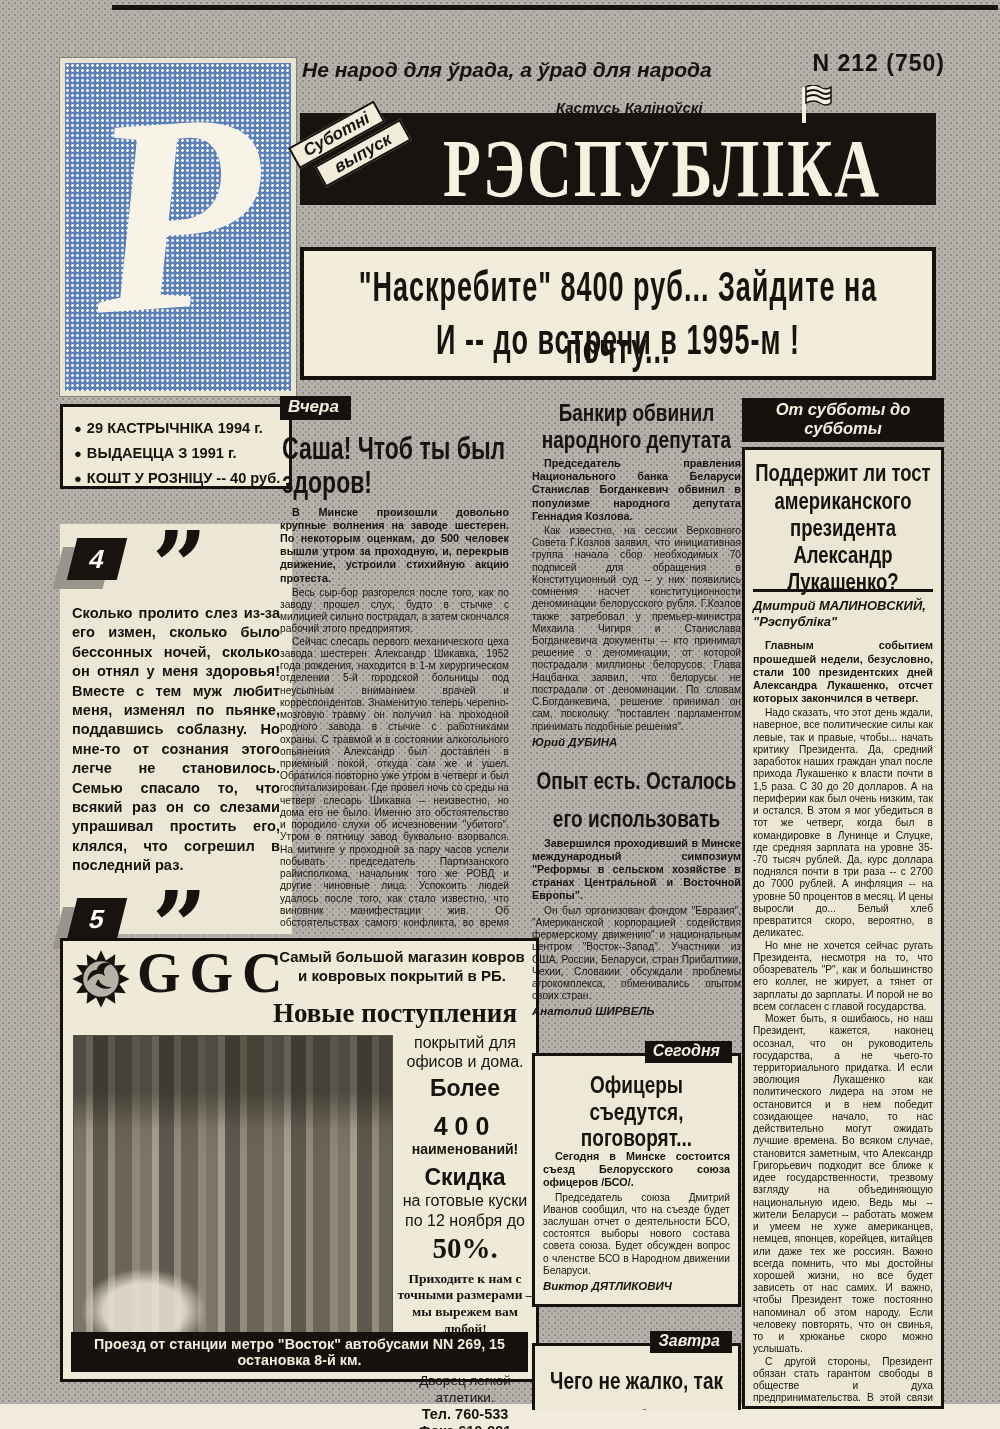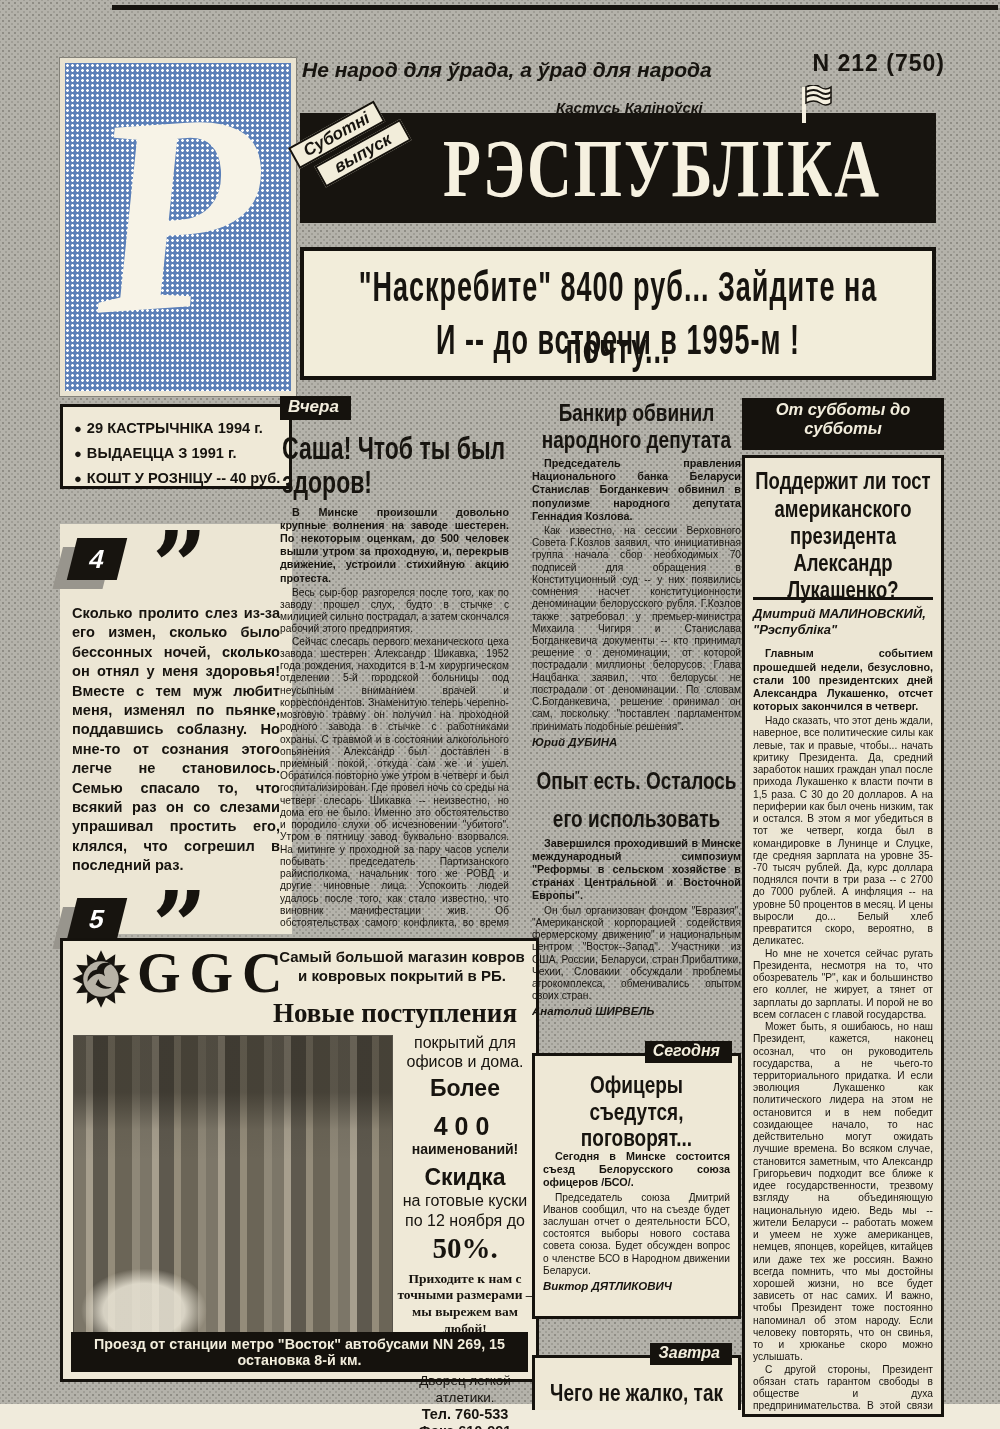--- a/index.html
+++ b/index.html
@@ -29,21 +29,21 @@
   }
   .logo-letter{
     font-family:"Liberation Serif",serif;font-style:italic;font-weight:bold;
     font-size:280px;line-height:280px;color:#f7f3e7;transform:rotate(-4deg) translateY(-14px);
   }
 
   
   .motto{left:302px;top:58px;width:540px;font-weight:bold;font-style:italic;font-size:21px;}
   .motto-author{left:556px;top:99px;font-weight:bold;font-style:italic;font-size:15px;}
   .issue-no{left:795px;top:50px;width:150px;font-weight:bold;font-size:23px;text-align:right;letter-spacing:1px;}
-  .masthead{left:300px;top:113px;width:636px;height:110px;background:#17140f;}
+  .masthead{left:300px;top:113px;width:636px;height:92px;background:#17140f;}
   .masthead-title{
     position:absolute;left:96px;right:8px;top:0;height:110px;
     font-family:"Liberation Serif",serif;font-weight:bold;font-size:62px;
     line-height:110px;text-align:center;color:#f6f1e0;letter-spacing:2px;
     transform:scaleY(1.32);
   }
   .flag{position:absolute;left:476px;top:-28px;}
   .edition{left:288px;top:148px;transform:rotate(-29deg);transform-origin:left top;}
   .ed-strip{
     background:#f2edda;border:2px solid #15120d;padding:0 8px;
@@ -114,25 +114,25 @@
   .lead{font-weight:bold;font-size:10.8px;line-height:1.22;text-align:justify;text-indent:12px;margin:0 0 2px 0;}
   .bodyp{font-size:10.2px;line-height:1.2;text-align:justify;text-indent:12px;margin:0;}
   .byline{font-weight:bold;font-style:italic;font-size:11.5px;text-align:left;padding-right:14px;margin:3px 0 6px 0;}
 
   .col-yesterday{left:280px;top:396px;width:229px;height:534px;overflow:hidden;}
   .y-head{font-size:23px;transform:scaleY(1.35);margin:12px 0 24px 2px;}
 
   .col-middle{left:532px;top:398px;width:209px;height:1012px;overflow:hidden;}
   .m-head{font-size:19px;text-align:center;transform:scaleY(1.3);transform-origin:center top;margin:2px 0 16px 0;}
   .m-head.sp{line-height:1.55;}
-  .tag-box{position:relative;border:3px solid #15120d;background:#eee8d6;padding:14px 8px 18px 8px;margin-top:36px;}
+  .tag-box{position:relative;border:3px solid #15120d;background:#eee8d6;padding:14px 8px 6px 8px;margin-top:36px;}
   .tag-box .tag{position:absolute;top:-15px;right:6px;font-size:16px;}
 
   .col-week{left:742px;top:398px;width:202px;}
-  .week-tab{background:#15120d;color:#f2eddc;font-weight:bold;font-style:italic;font-size:16.5px;text-align:center;padding:2px 0 12px 0;}
+  .week-tab{background:#15120d;color:#f2eddc;font-weight:bold;font-style:italic;font-size:16.5px;text-align:center;padding:2px 0 4px 0;}
   .week-box{border:3px solid #15120d;background:#ece6d4;margin-top:5px;padding:10px 8px 6px 8px;height:962px;overflow:hidden;box-sizing:border-box;}
   .w-head{font-weight:bold;font-size:18.5px;line-height:1.18;text-align:center;transform:scaleY(1.25);transform-origin:center top;margin-bottom:20px;}
   .w-div{border:none;border-top:3px solid #15120d;margin:8px 0 6px 0;}
   .w-byline{font-weight:bold;font-style:italic;font-size:13px;line-height:1.2;}
 </style>
 </head>
 <body>
 
 <div id="canvas">
 

